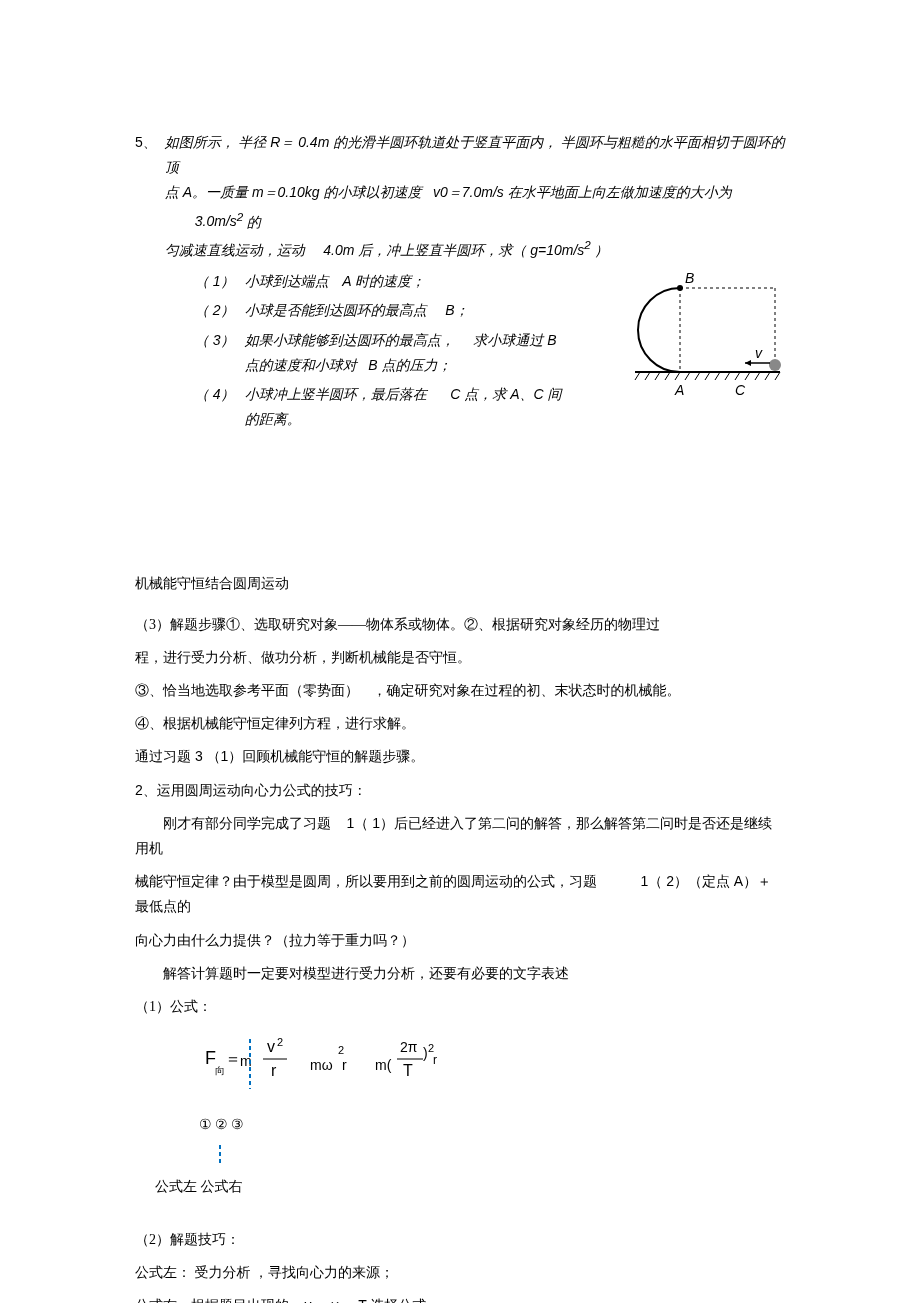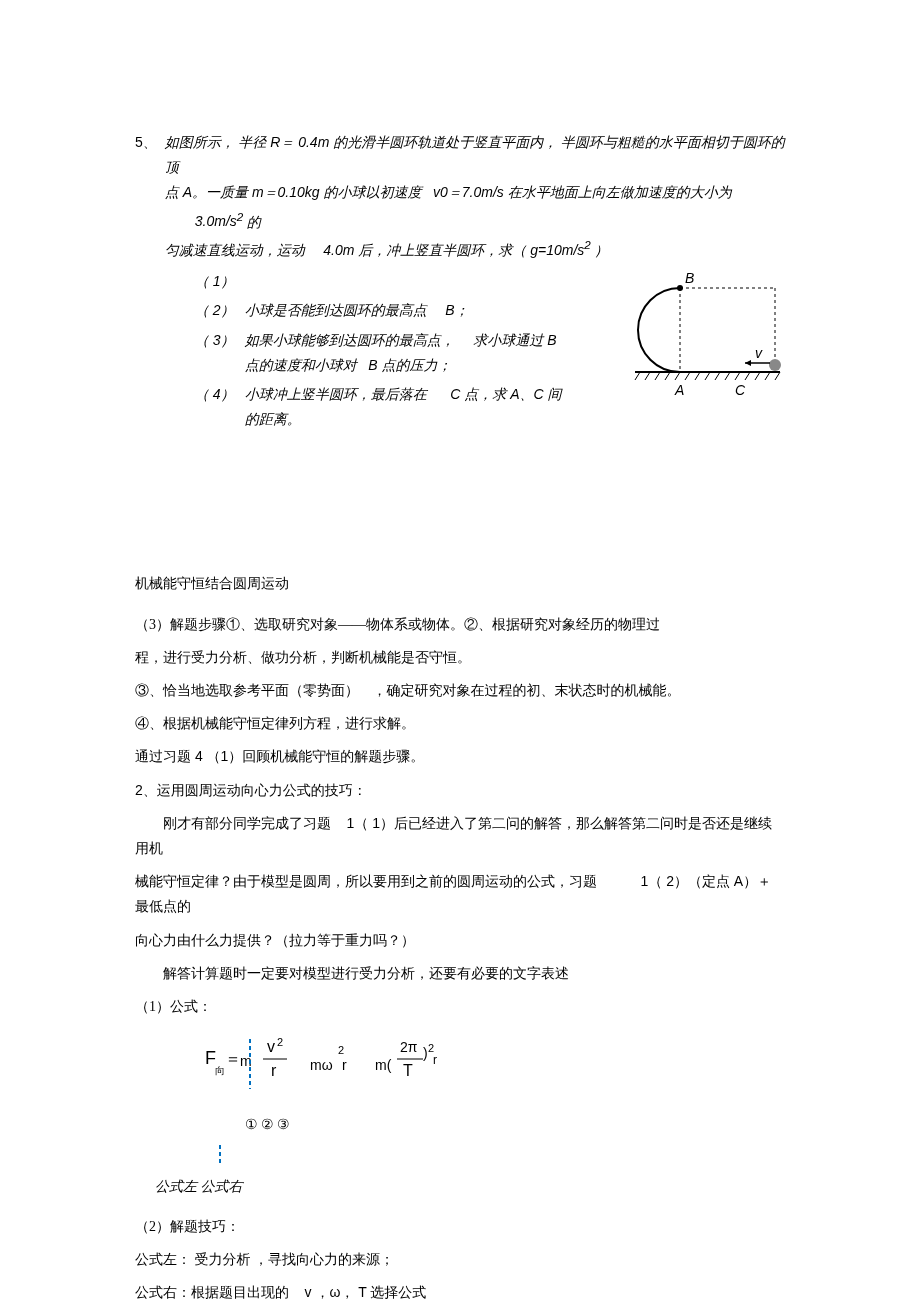--- a/index.html
+++ b/index.html
@@ -21,21 +21,21 @@
     .sub-item { display: flex; margin-bottom: 4px; }
     .sub-num { width: 50px; }
     .sub-text { flex: 1; }
     .float-right-diagram { float: right; margin-left: 10px; }
     .section-title { margin: 30px 0 15px 0; }
     .para { margin-bottom: 8px; }
     .underline { }
     .indent { text-indent: 2em; }
     .formula-block { margin: 15px 0 10px 40px; }
     .formula-labels { margin-left: 40px; margin-bottom: 8px; }
-    .formula-bottom { margin-left: 20px; margin-bottom: 15px; font-style: italic; }
+    .formula-bottom { margin-left: 20px; margin-bottom: 28px; }
     .clear { clear: both; }
     .spacer { height: 40px; }
   </style>
 </head>
 <body>
 
 
 
 
 <div class="question">
@@ -85,20 +85,21 @@
           <text x="160" y="95" font-family="Arial" font-size="14">v</text>
           <text x="90" y="20" font-family="Arial" font-size="14">B</text>
           <text x="80" y="132" font-family="Arial" font-size="14">A</text>
           <text x="140" y="132" font-family="Arial" font-size="14">C</text>
         </svg>
       </div>
 
       <div class="sub-list">
         <div class="sub-item">
           <div class="sub-num sans">（ 1）</div>
+          <div class="sub-text"><span>小球到达端点</span> <span class="sans" style="margin-left:10px">A 时的速度；</span></div>
         </div>
         <div class="sub-item">
           <div class="sub-num sans">（ 2）</div>
           <div class="sub-text"><span>小球是否能到达圆环的最高点</span> <span class="sans" style="margin-left:15px">B；</span></div>
         </div>
         <div class="sub-item">
           <div class="sub-num sans">（ 3）</div>
           <div class="sub-text">
             <span>如果小球能够到达圆环的最高点，</span> <span class="sans" style="margin-left:15px">求小球通过 B</span><br>
             <span>点的速度和小球对</span> <span class="sans" style="margin-left:8px">B 点的压力；</span>
@@ -123,21 +124,21 @@
 
 <div class="section-title">机械能守恒结合圆周运动</div>
 
 <div class="para">（3）解题步骤①、选取研究对象——物体系或物体。②、根据研究对象经历的物理过</div>
 <div class="para">程，进行受力分析、做功分析，判断机械能是否守恒。</div>
 <div class="para">
   <span>③、恰当地选取参考平面（零势面）</span>
   <span class="underline" style="margin-left:10px">，确定研究对象在过程的初</span><span class="underline">、末状态时的机械能。</span>
 </div>
 <div class="para">④、根据机械能守恒定律列方程，进行求解。</div>
-<div class="para sans">通过习题 4 （1）回顾机械能守恒的解题步骤。</div>
+<div class="para sans">通过习题 3 （1）回顾机械能守恒的解题步骤。</div>
 <div class="para sans">2、运用圆周运动向心力公式的技巧：</div>
 <div class="para indent">
   <span>刚才有部分同学完成了习题</span>
   <span class="sans" style="margin-left:12px">1（ 1）后已经进入了第二问的解答，那么解答第二问时是否还是继续用机</span>
 </div>
 <div class="para">
   <span>械能守恒定律？由于模型是圆周，所以要用到之前的圆周运动的公式，习题</span>
   <span class="sans" style="margin-left:40px">1（ 2）（定点 A）＋最低点的</span>
 </div>
 <div class="para">向心力由什么力提供？（拉力等于重力吗？）</div>
@@ -161,21 +162,21 @@
     <text x="167" y="36" font-family="Arial" font-size="14">r</text>
     <text x="200" y="36" font-family="Arial" font-size="14">m(</text>
     <text x="225" y="18" font-family="Arial" font-size="14">2π</text>
     <line x1="222" y1="25" x2="248" y2="25" stroke="#000" stroke-width="1"></line>
     <text x="228" y="42" font-family="Arial" font-size="16">T</text>
     <text x="248" y="24" font-family="Arial" font-size="14">)</text>
     <text x="253" y="18" font-family="Arial" font-size="11">2</text>
     <text x="258" y="30" font-family="Arial" font-size="12">r</text>
   </svg>
 </div>
-<div class="formula-labels" style="margin-left:110px">
+<div class="formula-labels" style="margin-left:64px">
   <span>①        ②               ③</span>
 </div>
 <svg width="120" height="20" style="margin-left:70px">
   <line x1="15" y1="0" x2="15" y2="18" stroke="#0070c0" stroke-width="2" stroke-dasharray="4,3"></line>
 </svg>
 <div class="formula-bottom">公式左     公式右</div>
 
 <div class="para">（2）解题技巧：</div>
 <div class="para">
   <span>公式左：  受力分析  ，寻找</span><span class="underline">向心力的</span><span>来源；</span>

